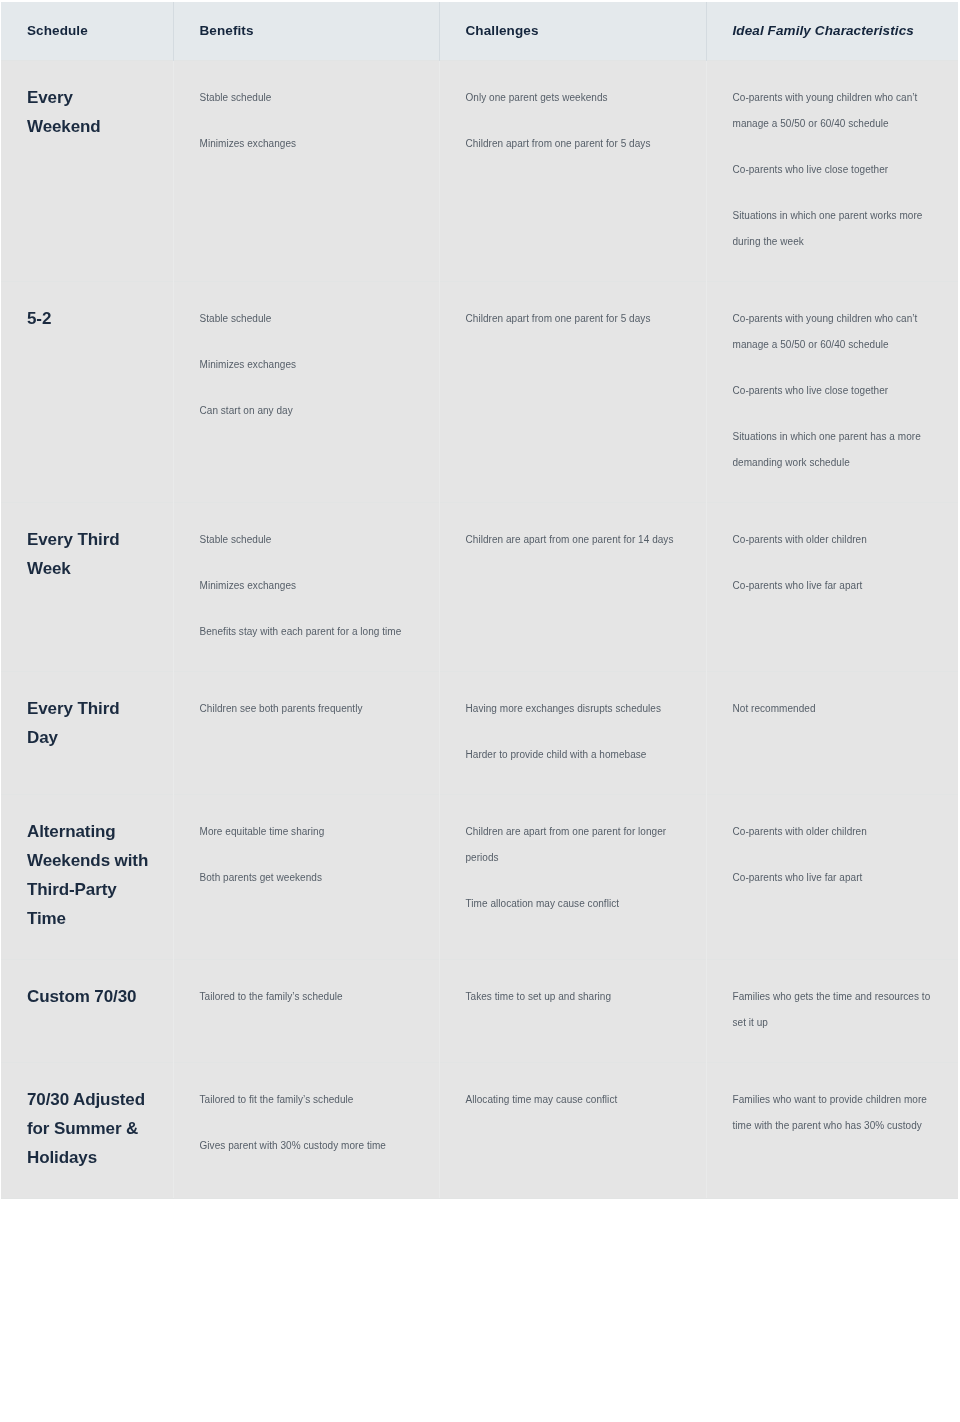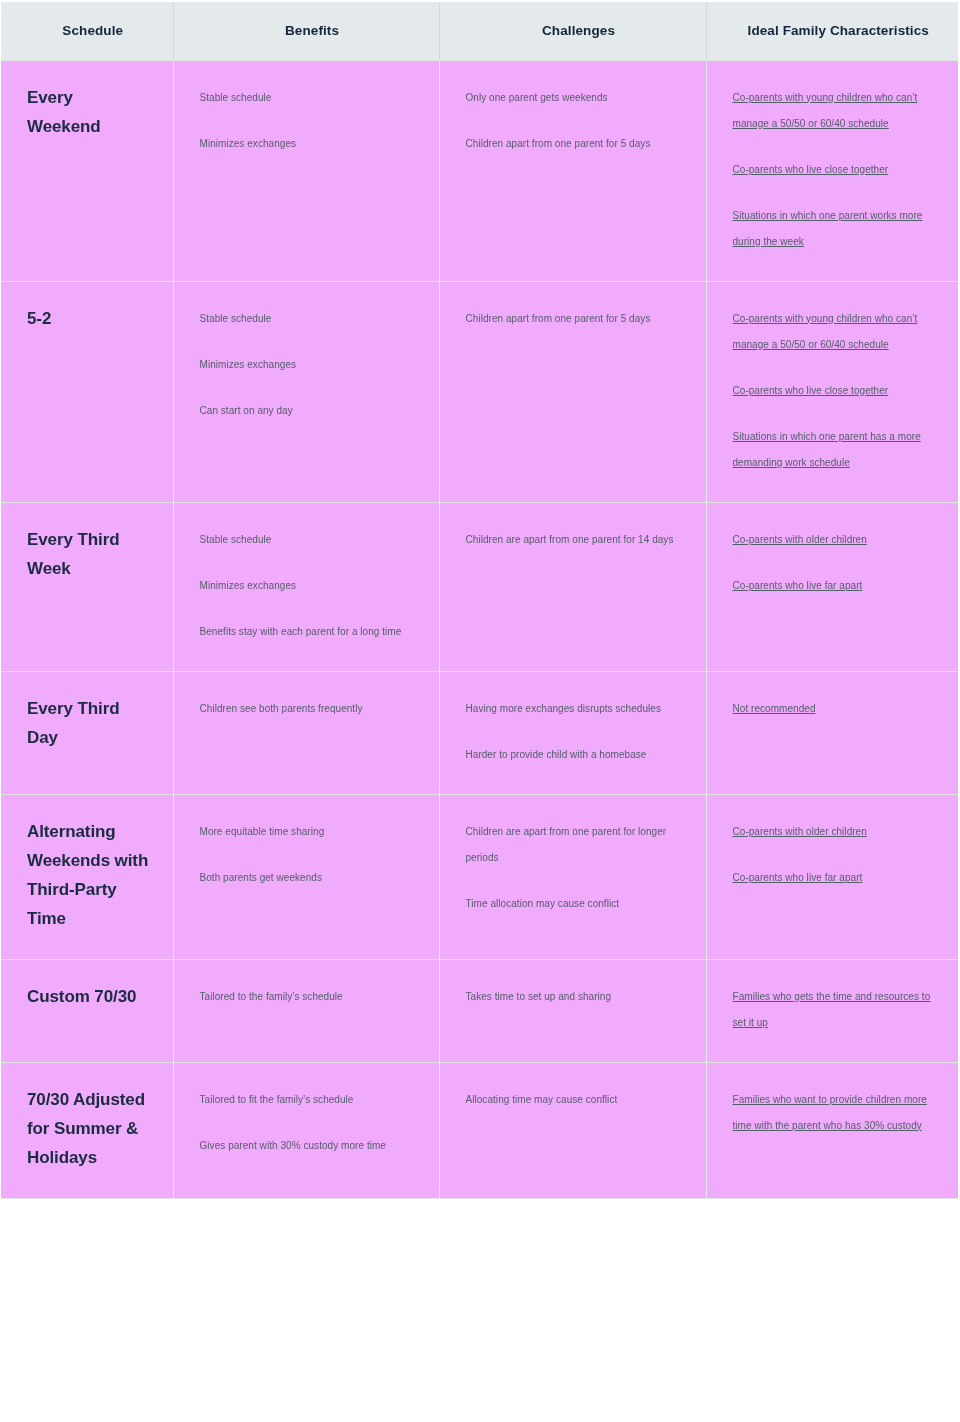--- a/index.html
+++ b/index.html
@@ -29,42 +29,42 @@
     margin-left: 1px;
   }
 
   table.schedule-table col.c1 { width: 172px; }
   table.schedule-table col.c2 { width: 266px; }
   table.schedule-table col.c3 { width: 267px; }
   table.schedule-table col.c4 { width: 252px; }
 
   thead th {
     background: #e4e9ec;
-    text-align: center;
+    text-align: left;
     vertical-align: middle;
     font-size: 13.5px;
     font-weight: bold;
     color: #14253c;
     letter-spacing: 0.1px;
     height: 58px;
     padding: 0 14px 0 26px;
     border-right: 1px solid #d4dbe0;
     box-sizing: border-box;
   }
-  thead th:last-child { border-right: none; }
+  thead th:last-child { border-right: none; font-style: italic; }
 
   tbody td {
     vertical-align: top;
     border-top: 1px solid #e2e4e4;
     border-right: 1px solid #e9eaea;
     padding: 24px 22px 26px 26px;
     box-sizing: border-box;
-    background: #f0abfc;
-  }
-  tbody td:last-child { border-right: none; text-decoration: underline; }
+    background: #e5e5e5;
+  }
+  tbody td:last-child { border-right: none; }
   tbody tr:last-child td { border-bottom: 1px solid #e2e4e4; }
 
   td.col-schedule {
     font-size: 17px;
     font-weight: bold;
     color: #1b2b40;
     line-height: 29px;
     letter-spacing: -0.1px;
     padding-top: 22px;
   }

